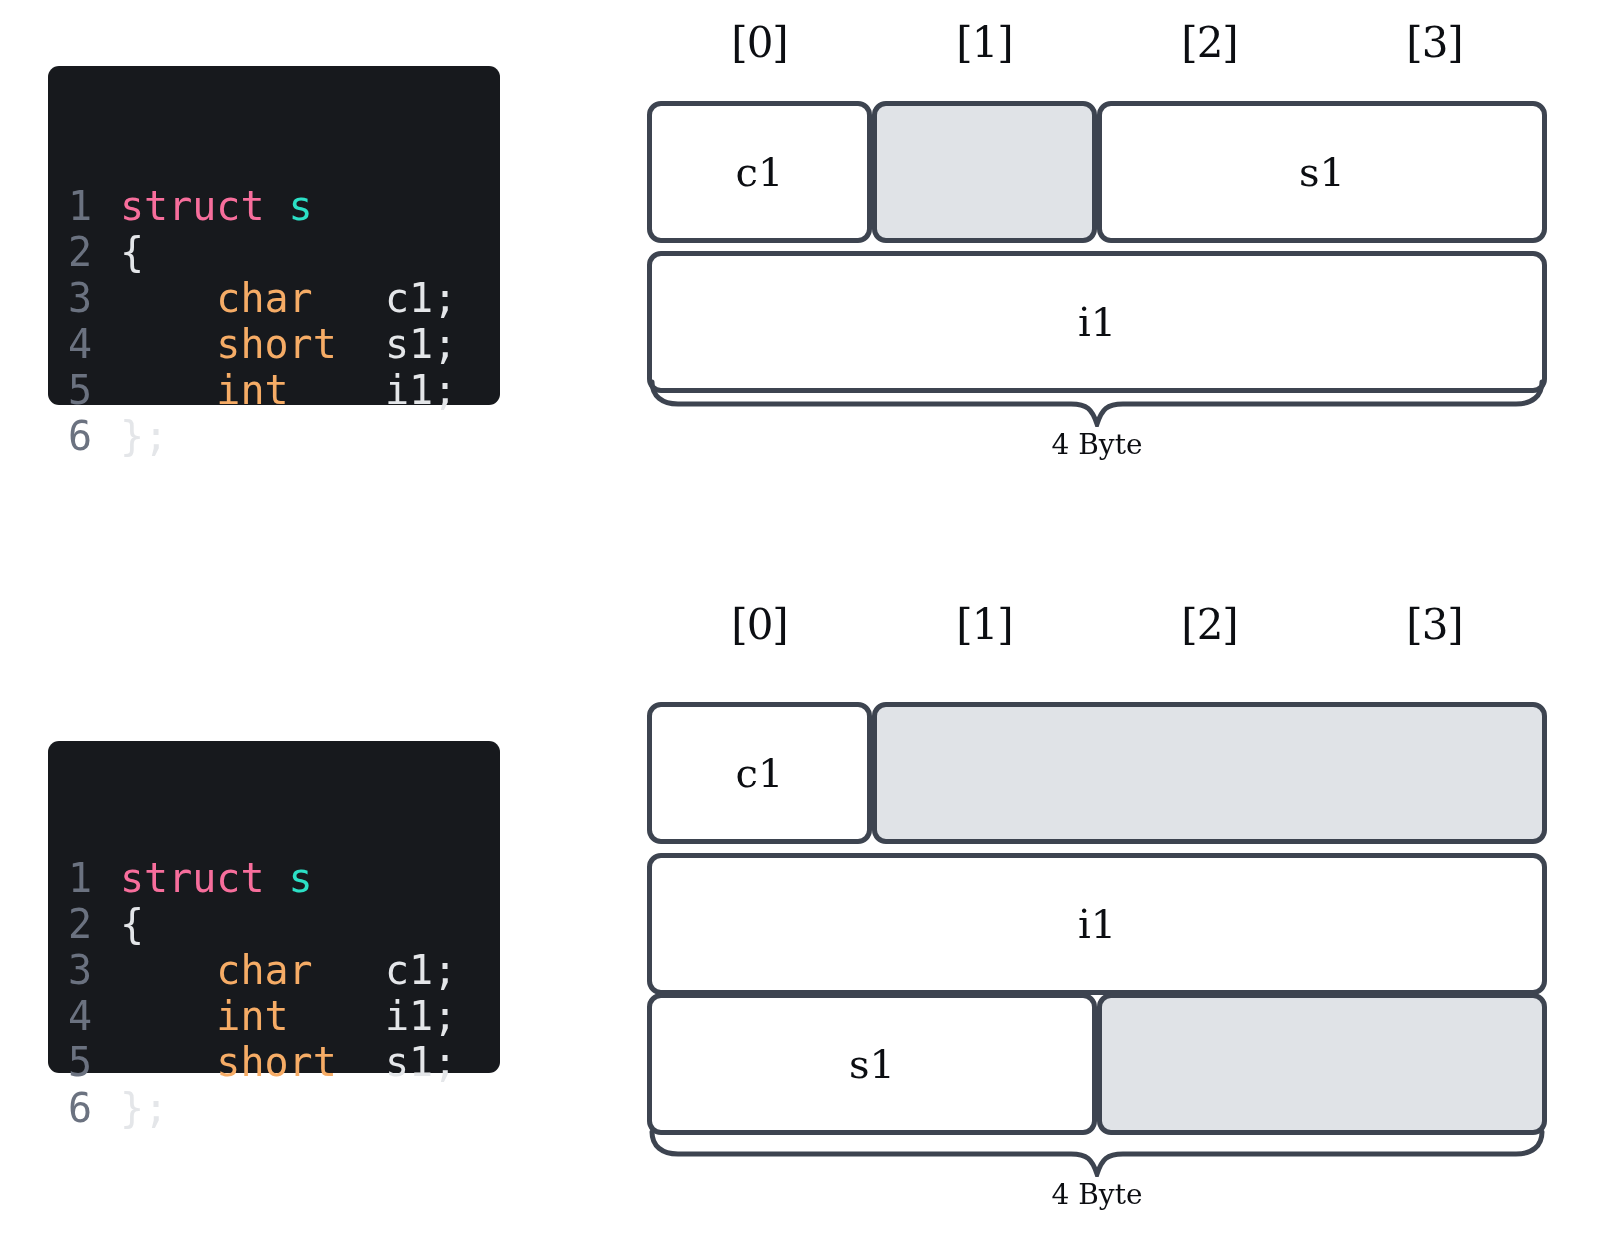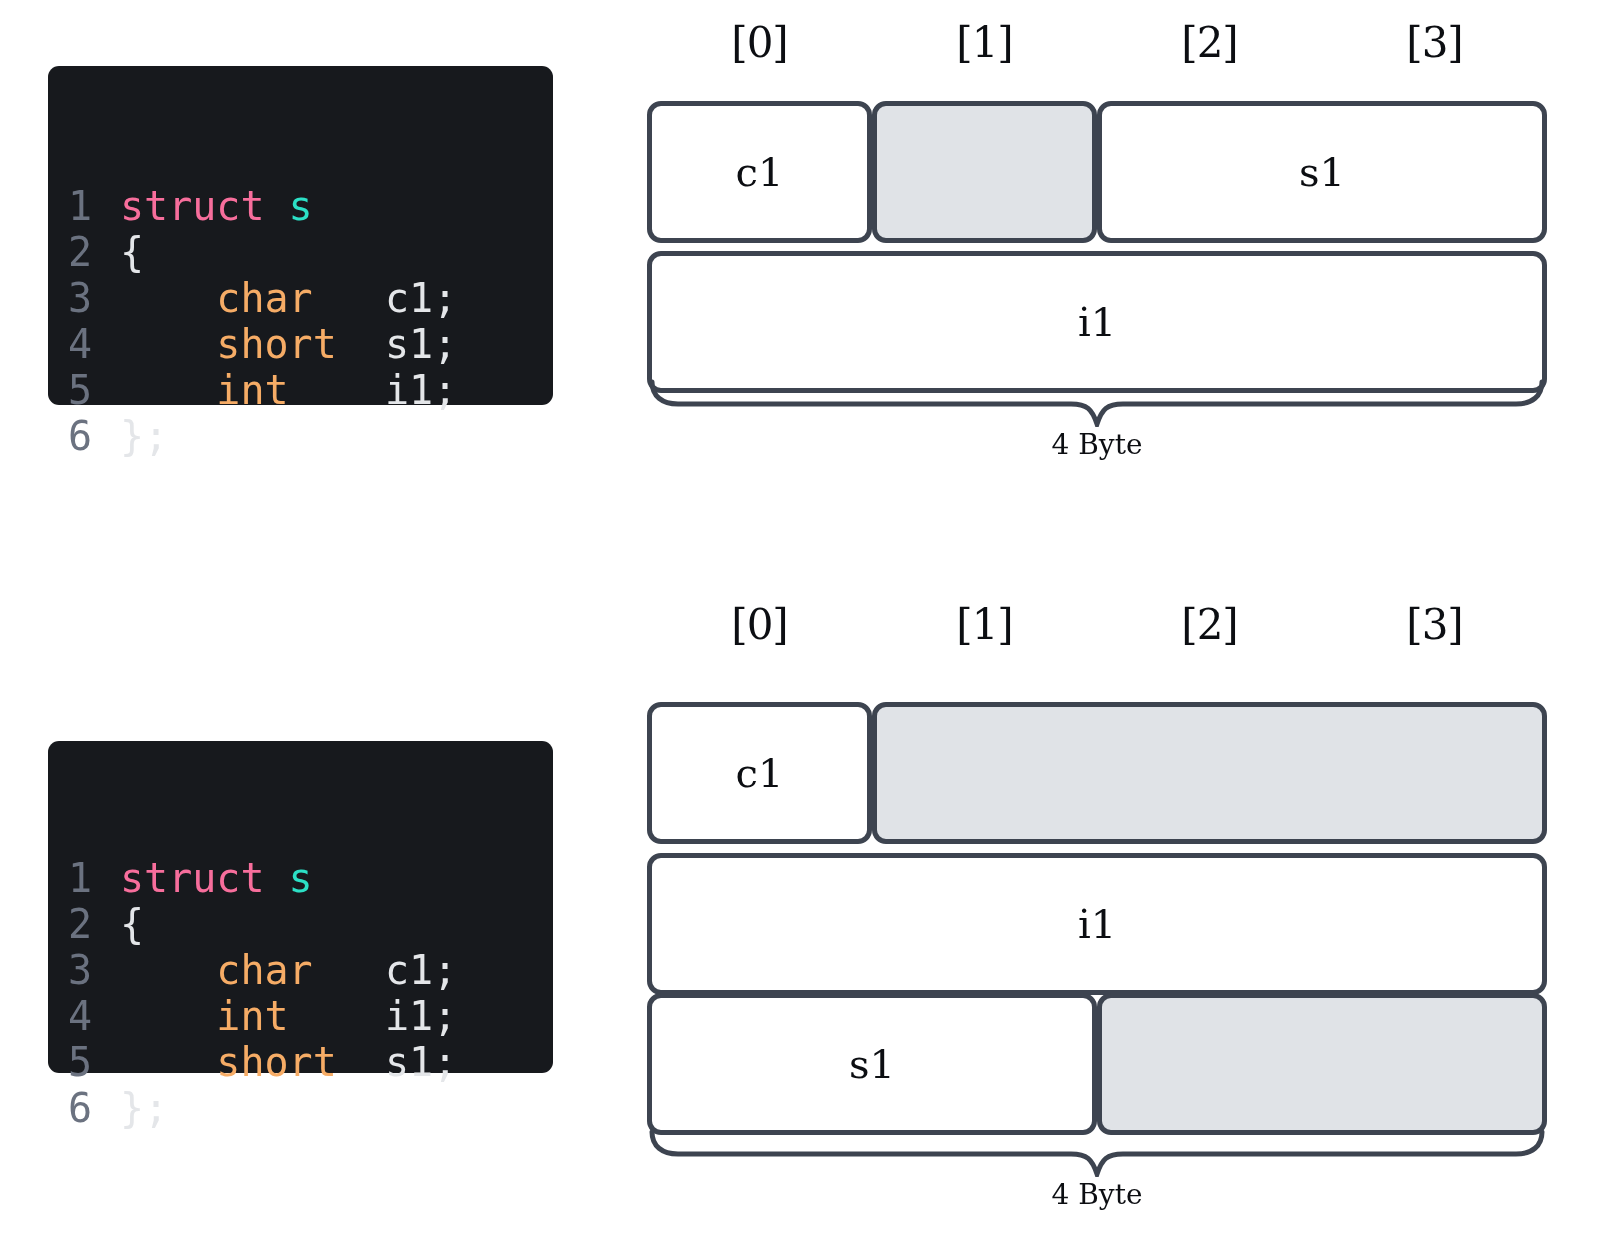--- a/index.html
+++ b/index.html
@@ -7,21 +7,21 @@
     width:1623px; height:1247px;
     background:#ffffff;
     overflow:hidden;
     font-family:"DejaVu Serif", serif;
   }
 
   
   .code-block{
     position:absolute;
     left:48px;
-    width:505px;
+    width:452px;
     background:#17191d;
     border-radius:11px;
     box-sizing:border-box;
     padding:25px 0 0 20px;
     font-family:"DejaVu Sans Mono","Liberation Mono",monospace;
     font-size:40px;
     line-height:46px;
     white-space:pre;
     color:#e4e6e9;
   }

